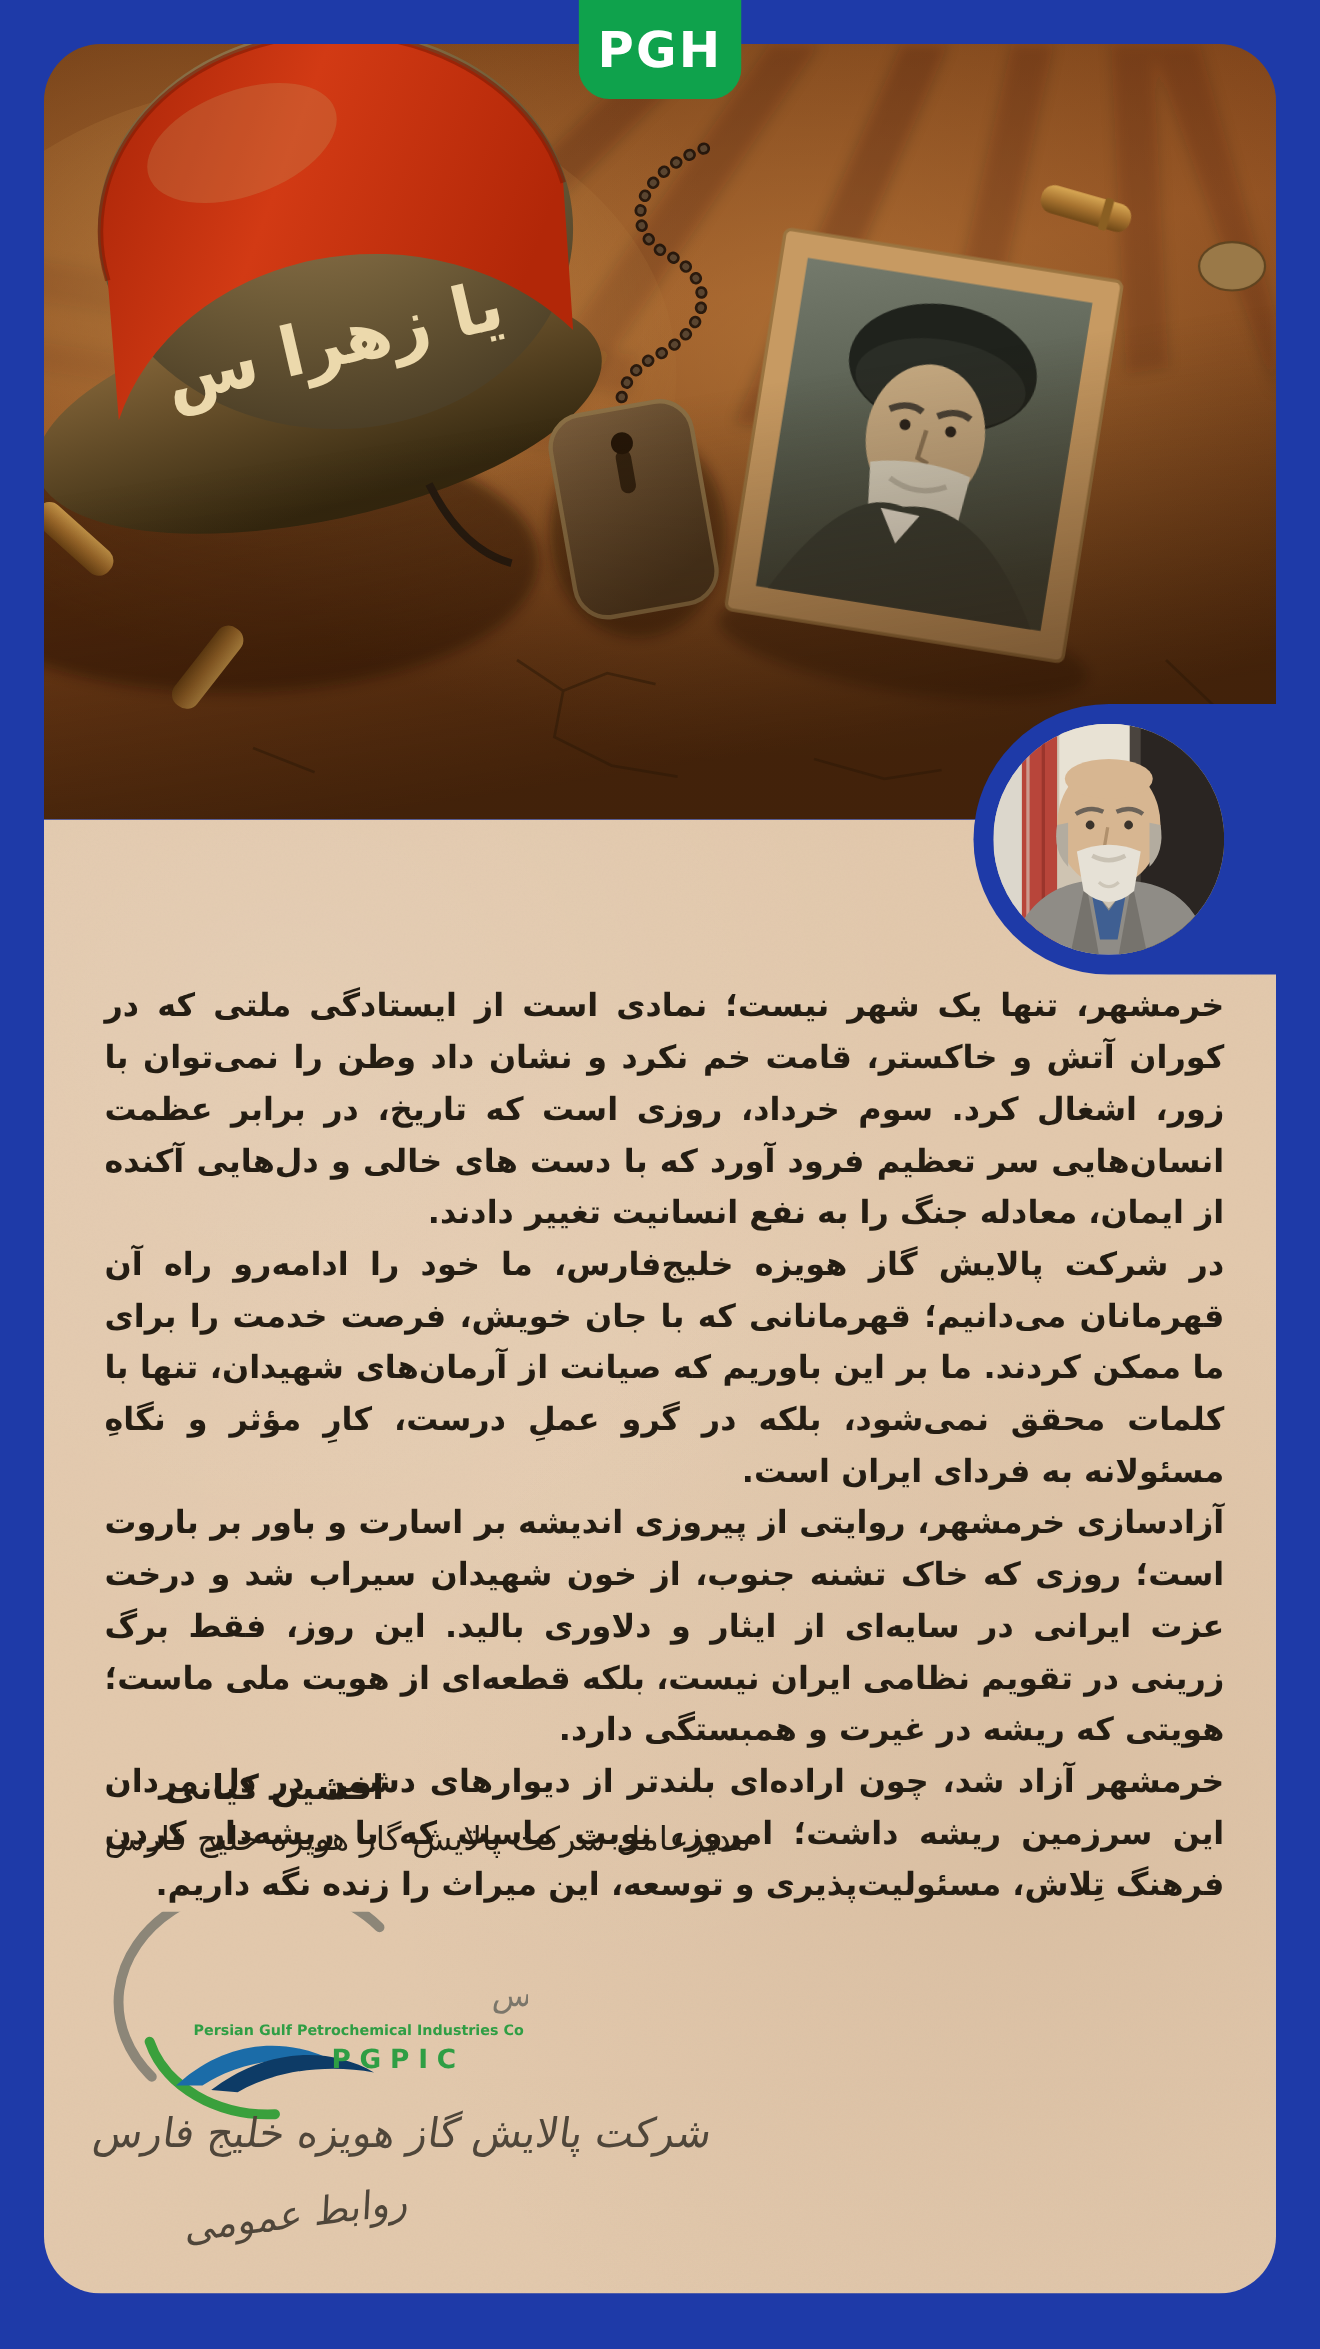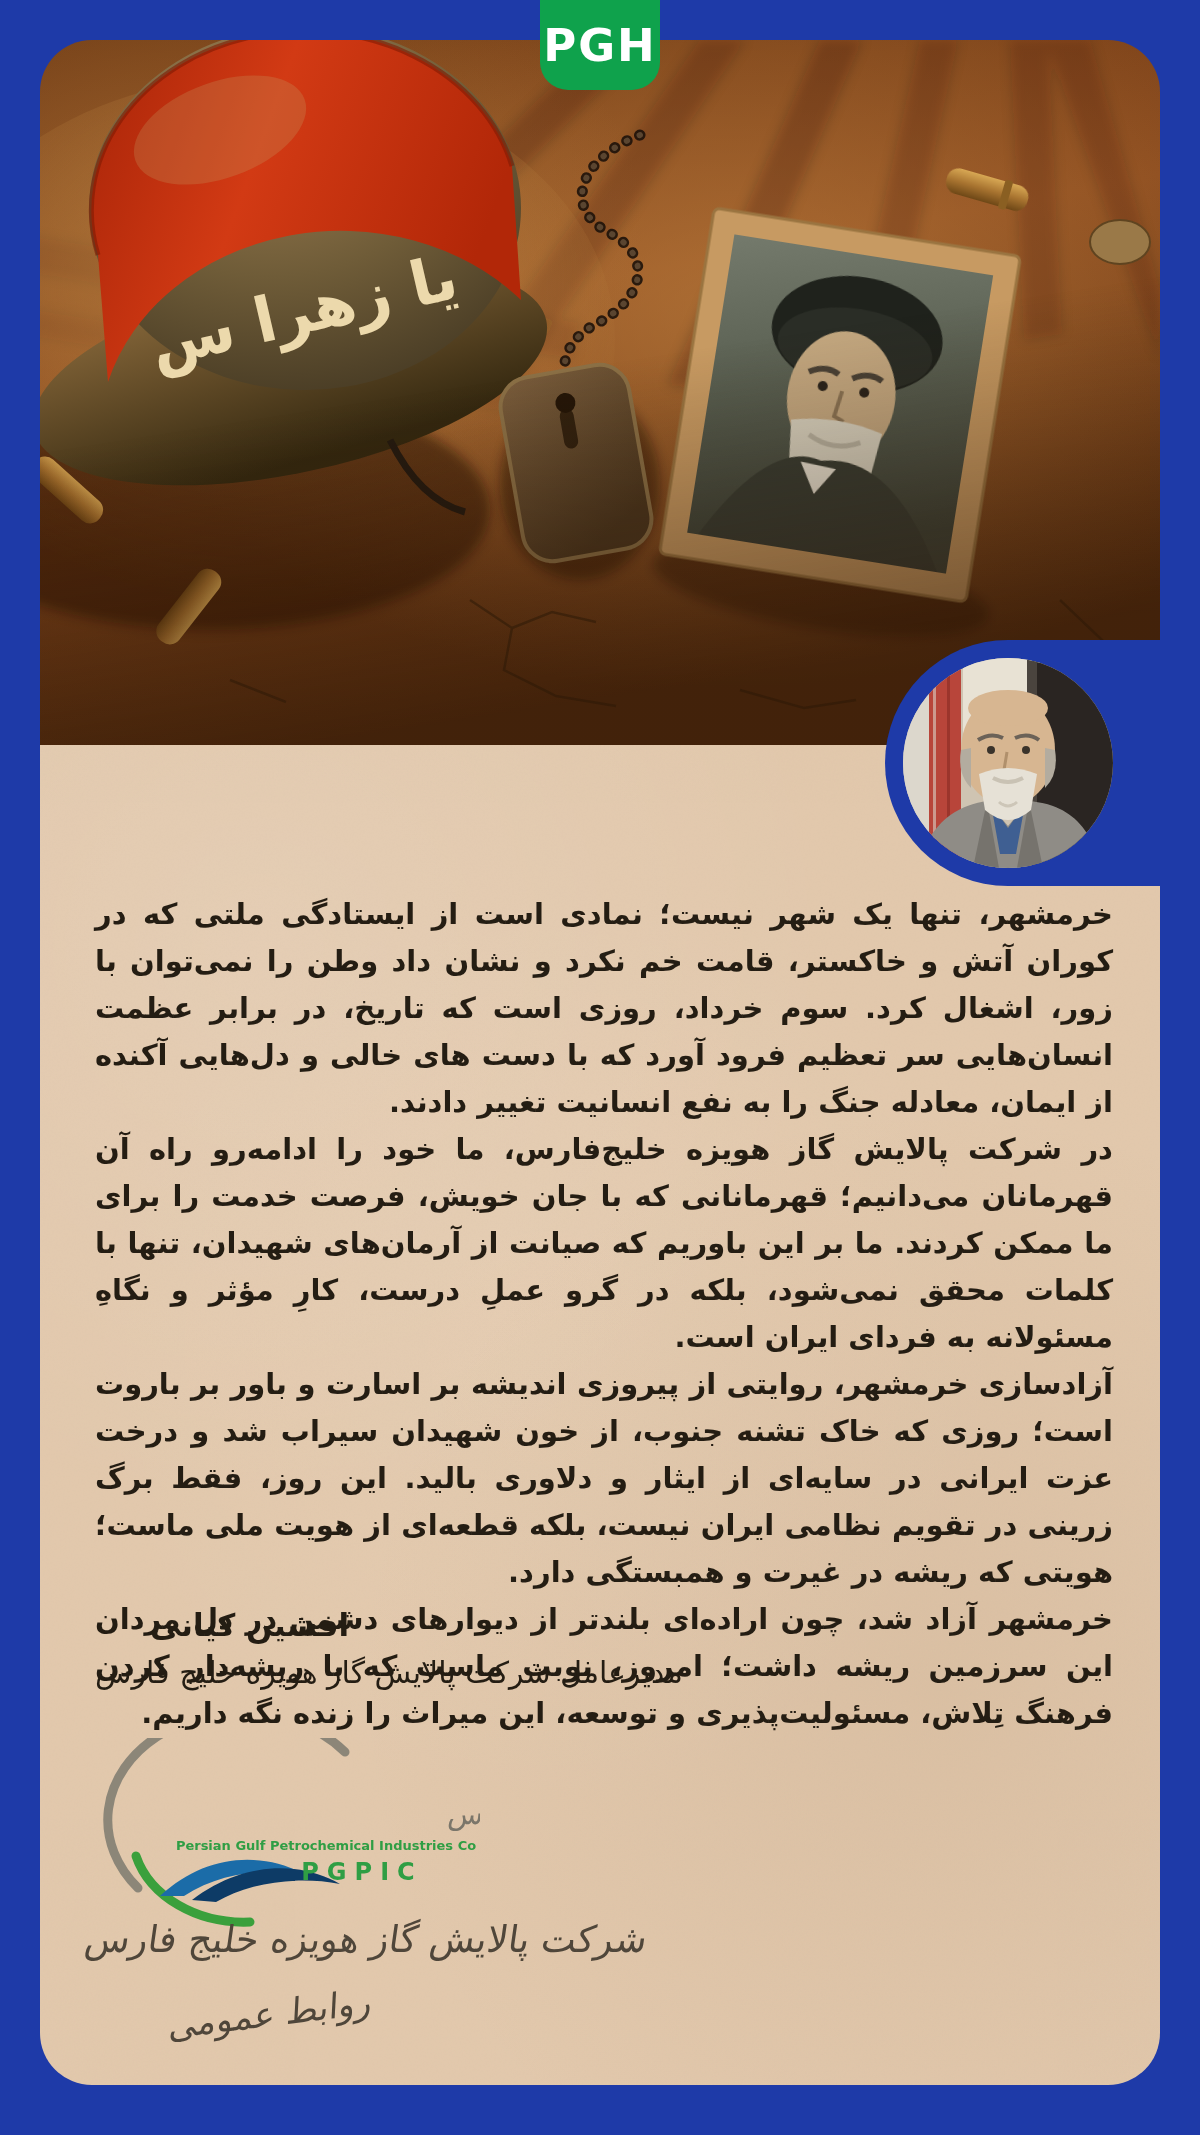--- a/index.html
+++ b/index.html
@@ -9,21 +9,21 @@
     font-family:"DejaVu Sans", sans-serif;
   }
   
   .hero{
     position:absolute; left:40px; top:40px; width:1120px; height:705px;
     border-radius:52px 52px 0 0; overflow:hidden;
   }
   
   .pgh-badge{
     position:absolute; top:0; left:600px; transform:translateX(-50%);
-    width:120px; height:90px; background:#0fa24c;
+    width:148px; height:90px; background:#0fa24c;
     border-radius:0 0 28px 28px;
     display:flex; align-items:center; justify-content:center;
     color:#ffffff; font-weight:bold; font-size:45px; letter-spacing:2px;
     z-index:6;
   }
   
   .card{
     position:absolute; left:40px; top:745px; width:1120px; height:1340px;
     background:
       radial-gradient(circle at 20% 15%, rgba(255,255,255,.10), rgba(255,255,255,0) 40%),

